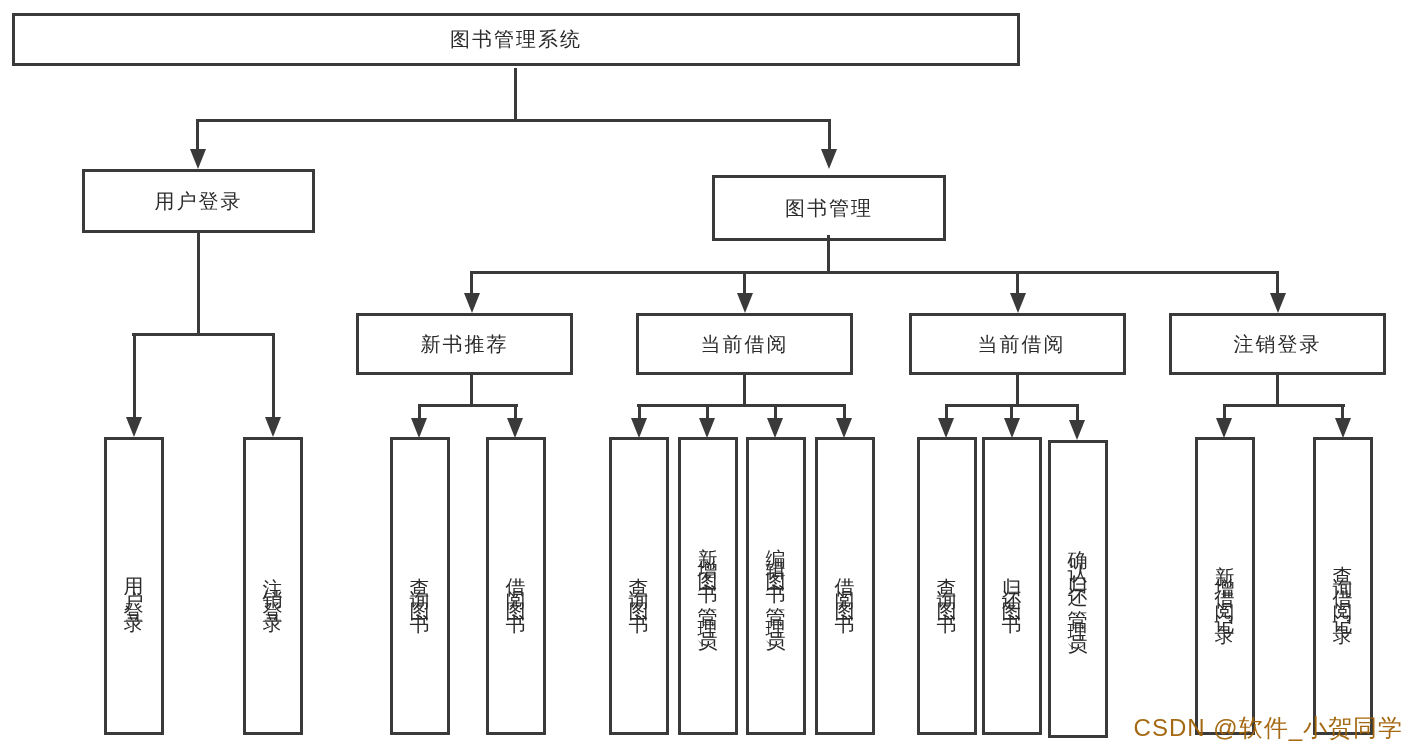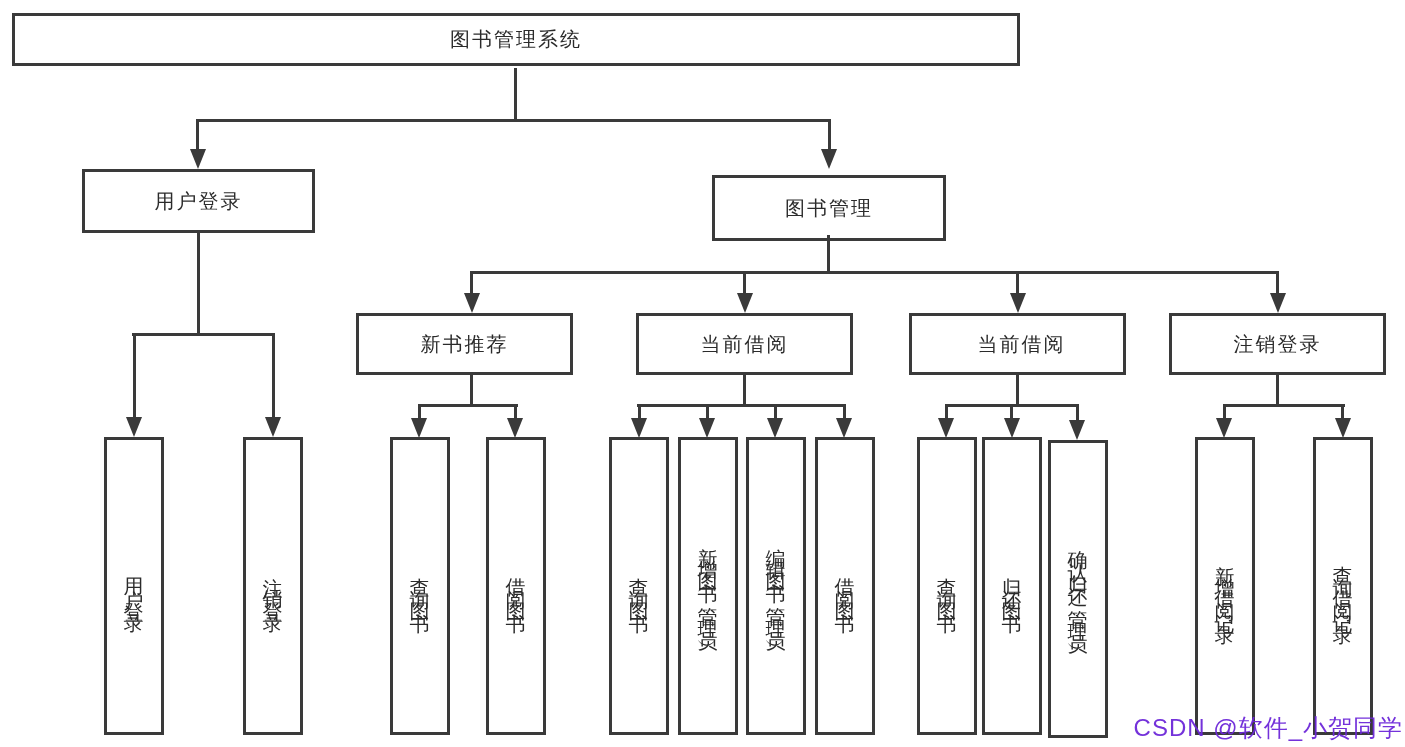--- a/index.html
+++ b/index.html
@@ -19,21 +19,21 @@
     width:60px;top:437px;height:298px;
   }
   .line{position:absolute;background:#3a3a3a;}
   .arrow{
     position:absolute;width:0;height:0;
     border-left:8px solid transparent;border-right:8px solid transparent;
     border-top:20px solid #3a3a3a;
   }
   .watermark{
     position:absolute;right:2px;bottom:3px;font-size:24px;letter-spacing:1px;
-    color:#6d28d9;opacity:.95;
+    color:#a16207;opacity:.95;
   }
 </style>
 </head>
 <body>
 
 <div id="stage">
 
   <div class="box" style="left:12px;top:13px;width:1008px;height:53px;">图书管理系统</div>
 
   <div class="line" style="left:514px;top:68px;width:3px;height:53px;"></div>

